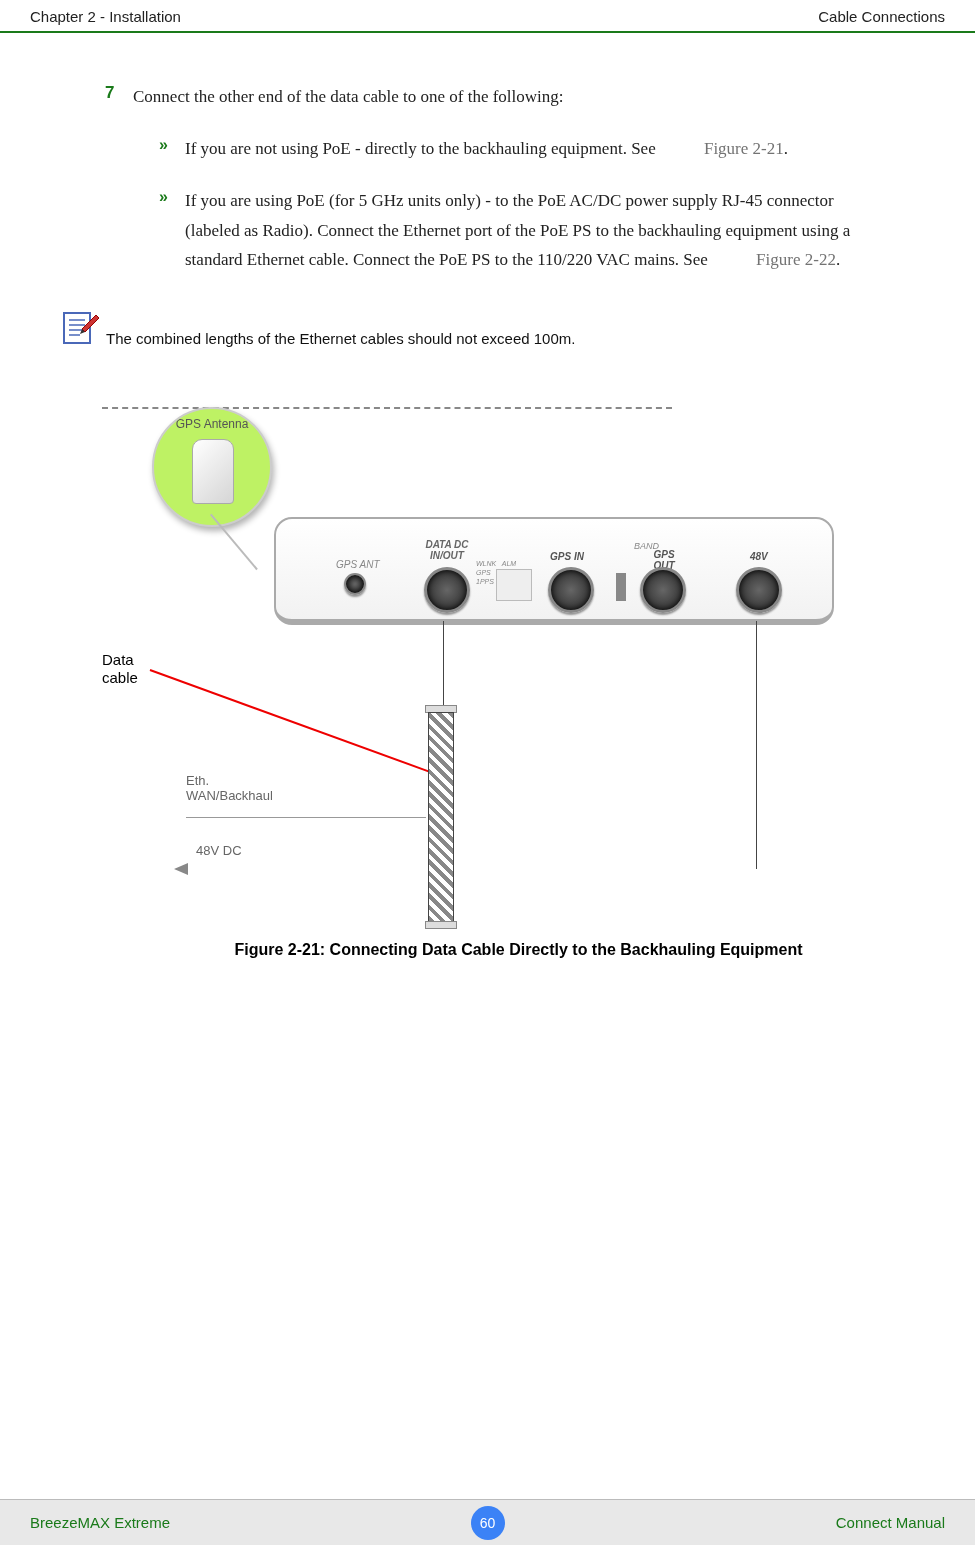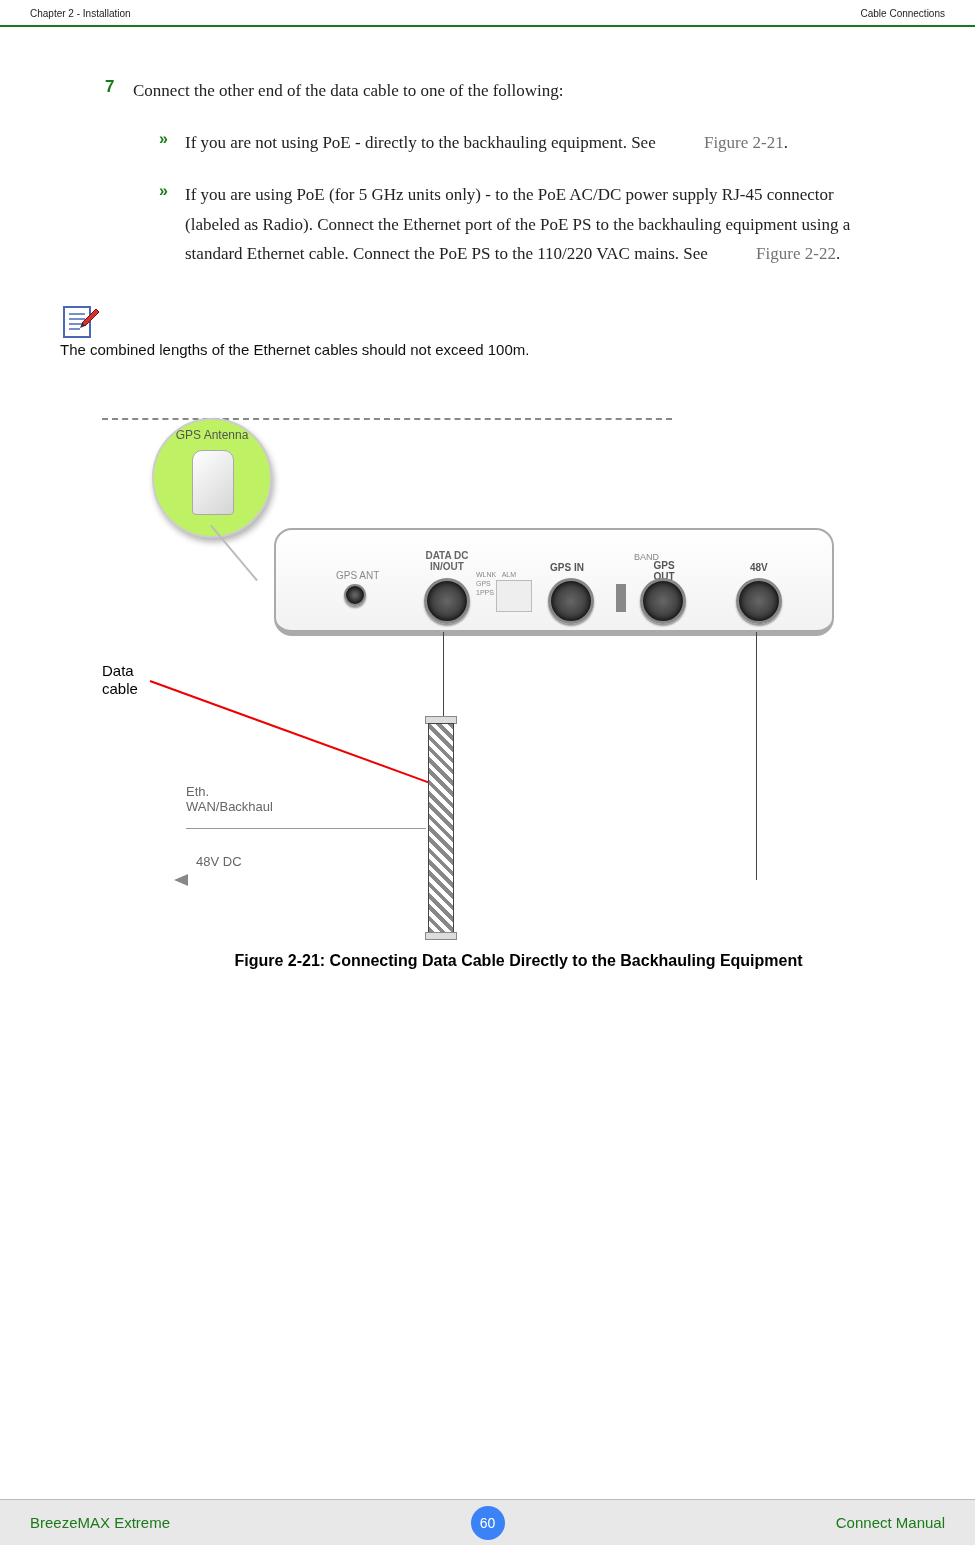--- a/index.html
+++ b/index.html
@@ -10,21 +10,21 @@
       background: #fff;
       position: relative;
       color: #000;
     }
     .header {
       display: flex;
       justify-content: space-between;
       padding: 8px 30px 6px 30px;
       border-bottom: 2px solid #1a7a1a;
       font-family: Arial, Helvetica, sans-serif;
-      font-size: 10px;
+      font-size: 15px;
       color: #222;
     }
     .content {
       padding: 50px 60px 20px 60px;
     }
     .step-row {
       display: flex;
       margin-left: 45px;
       margin-bottom: 24px;
     }
@@ -68,23 +68,22 @@
     .note-head {
       background: #b0b0b0;
       font-family: Arial, Helvetica, sans-serif;
       font-weight: bold;
       font-size: 15px;
       padding: 6px 0 6px 46px;
       color: #000;
     }
     .note-body {
       display: flex;
-      align-items: flex-start;
+      align-items: flex-end;
       padding-top: 10px;
-      flex-direction: column;
     }
     .note-icon { width: 40px; height: 38px; margin-right: 6px; margin-top: 2px; }
     .note-text {
       font-family: Arial, Helvetica, sans-serif;
       font-size: 15px;
       color: #111;
       padding-top: 0;
     }
     .figure-area {
       position: relative;
@@ -128,21 +127,21 @@
     }
     .device {
       position: absolute;
       left: 172px; top: 110px;
       width: 560px; height: 108px;
       border: 2px solid #aaa;
       border-bottom-width: 6px;
       border-radius: 18px;
       background: linear-gradient(#fff,#f2f2f2);
     }
-    .d-label { position: absolute; font-family: Arial, Helvetica, sans-serif; font-size: 10px; color: #888; text-align: center; }
+    .d-label { position: absolute; font-family: Arial, Helvetica, sans-serif; font-size: 10px; color: #888; text-align: center; font-style: italic; }
     .lbl-gpsant { left: 60px; top: 40px; }
     .lbl-datadc { left: 136px; top: 20px; width: 70px; font-weight: bold; color: #666; }
     .lbl-gpsin { left: 274px; top: 32px; font-weight: bold; color: #555; }
     .lbl-band { left: 358px; top: 22px; font-size: 9px; }
     .lbl-gpsout { left: 370px; top: 30px; width: 36px; font-weight: bold; color: #555; }
     .lbl-48v { left: 474px; top: 32px; font-weight: bold; color: #555; }
     .led-labels { left: 200px; top: 40px; width: 66px; font-size: 7px; line-height: 1.3; text-align: left; }
     .port {
       position: absolute;
       width: 46px; height: 46px;

